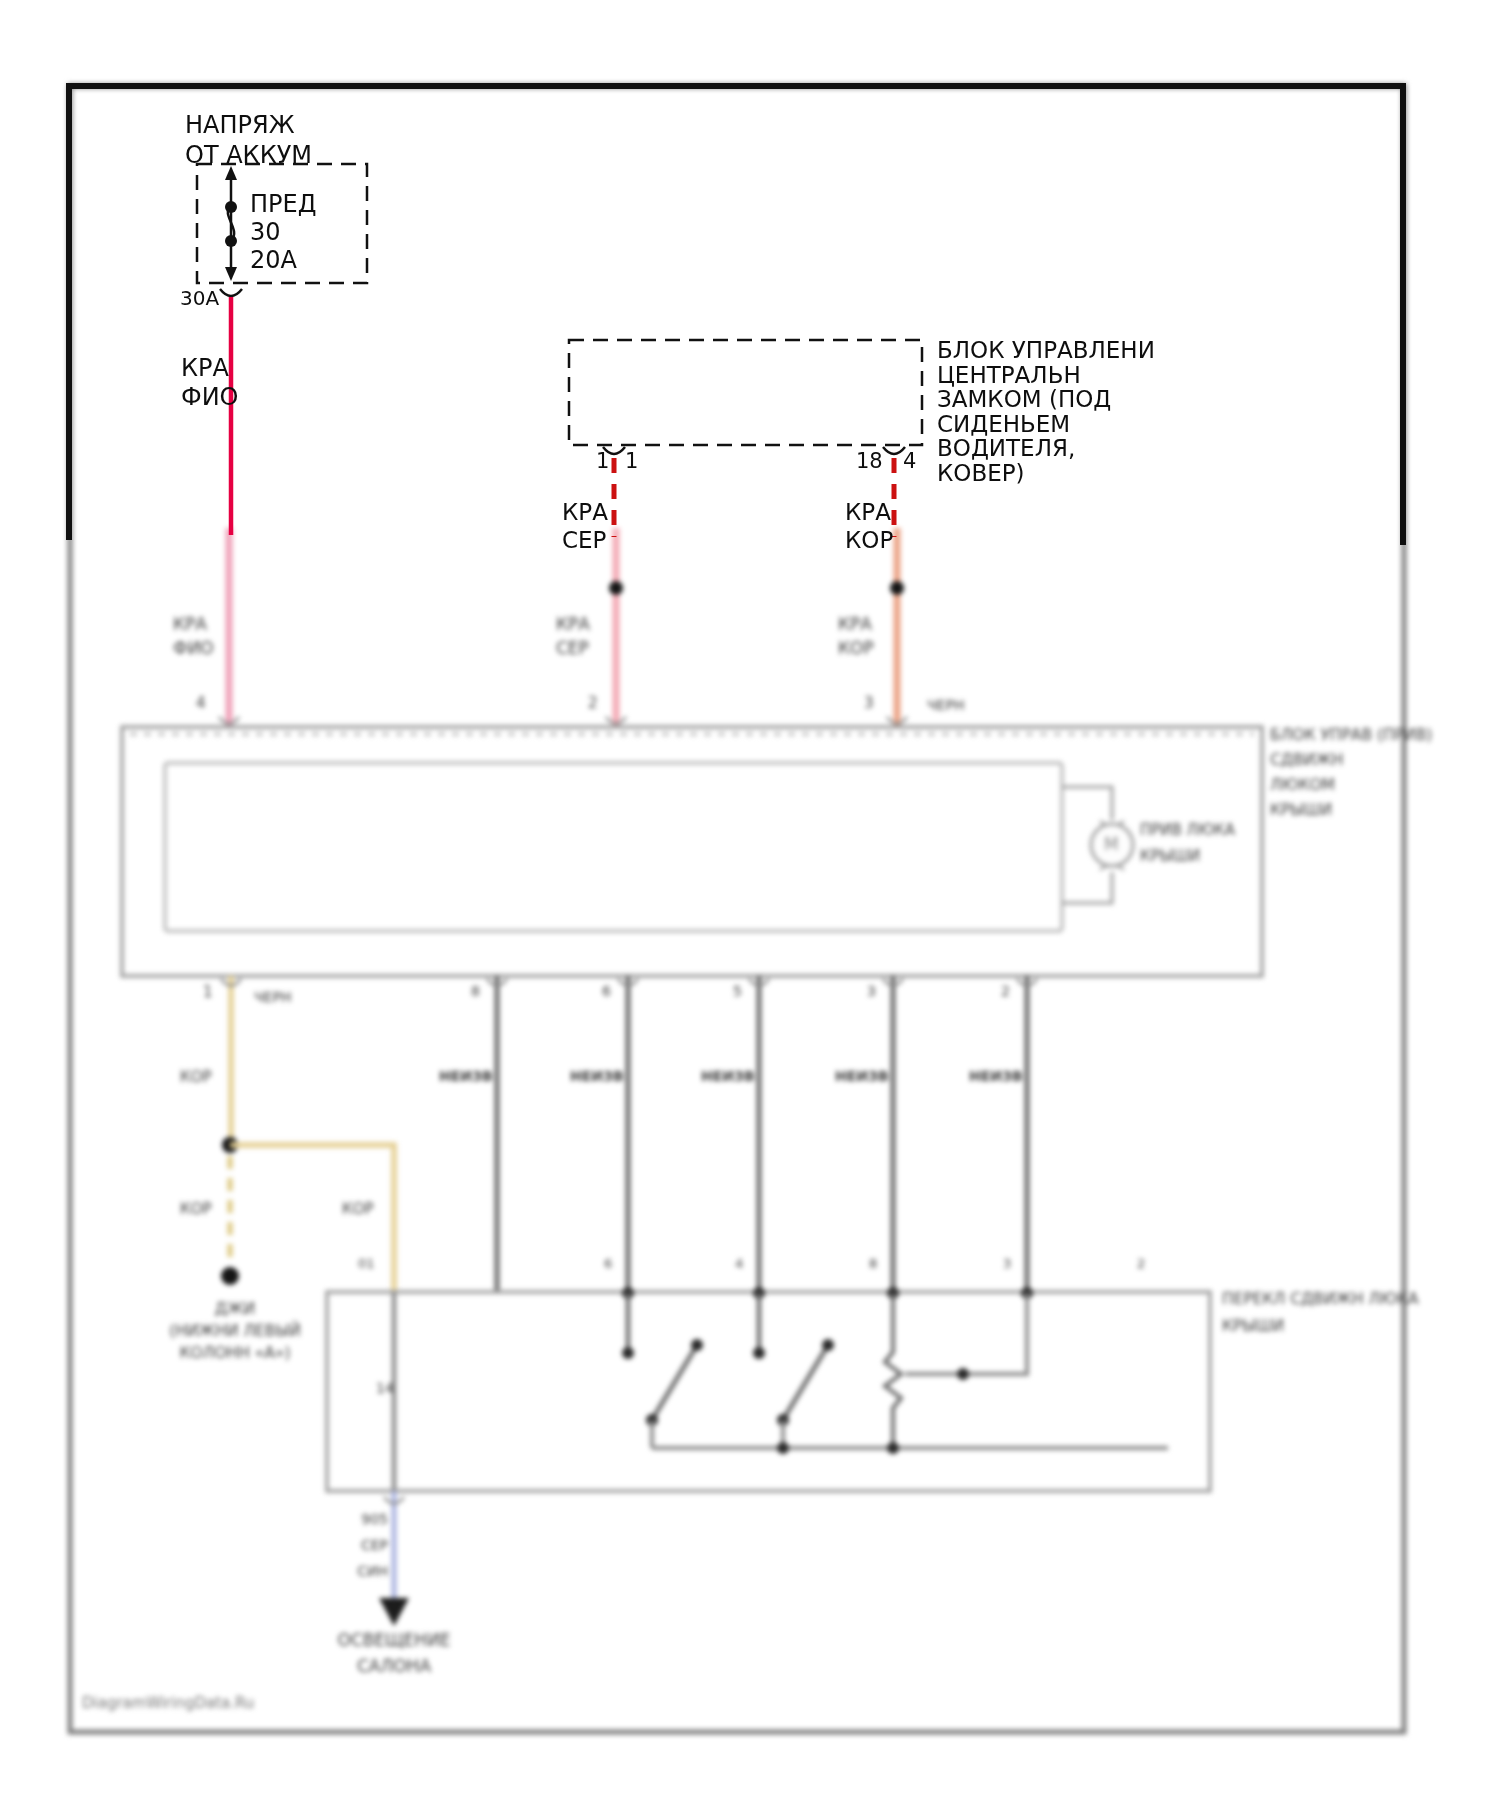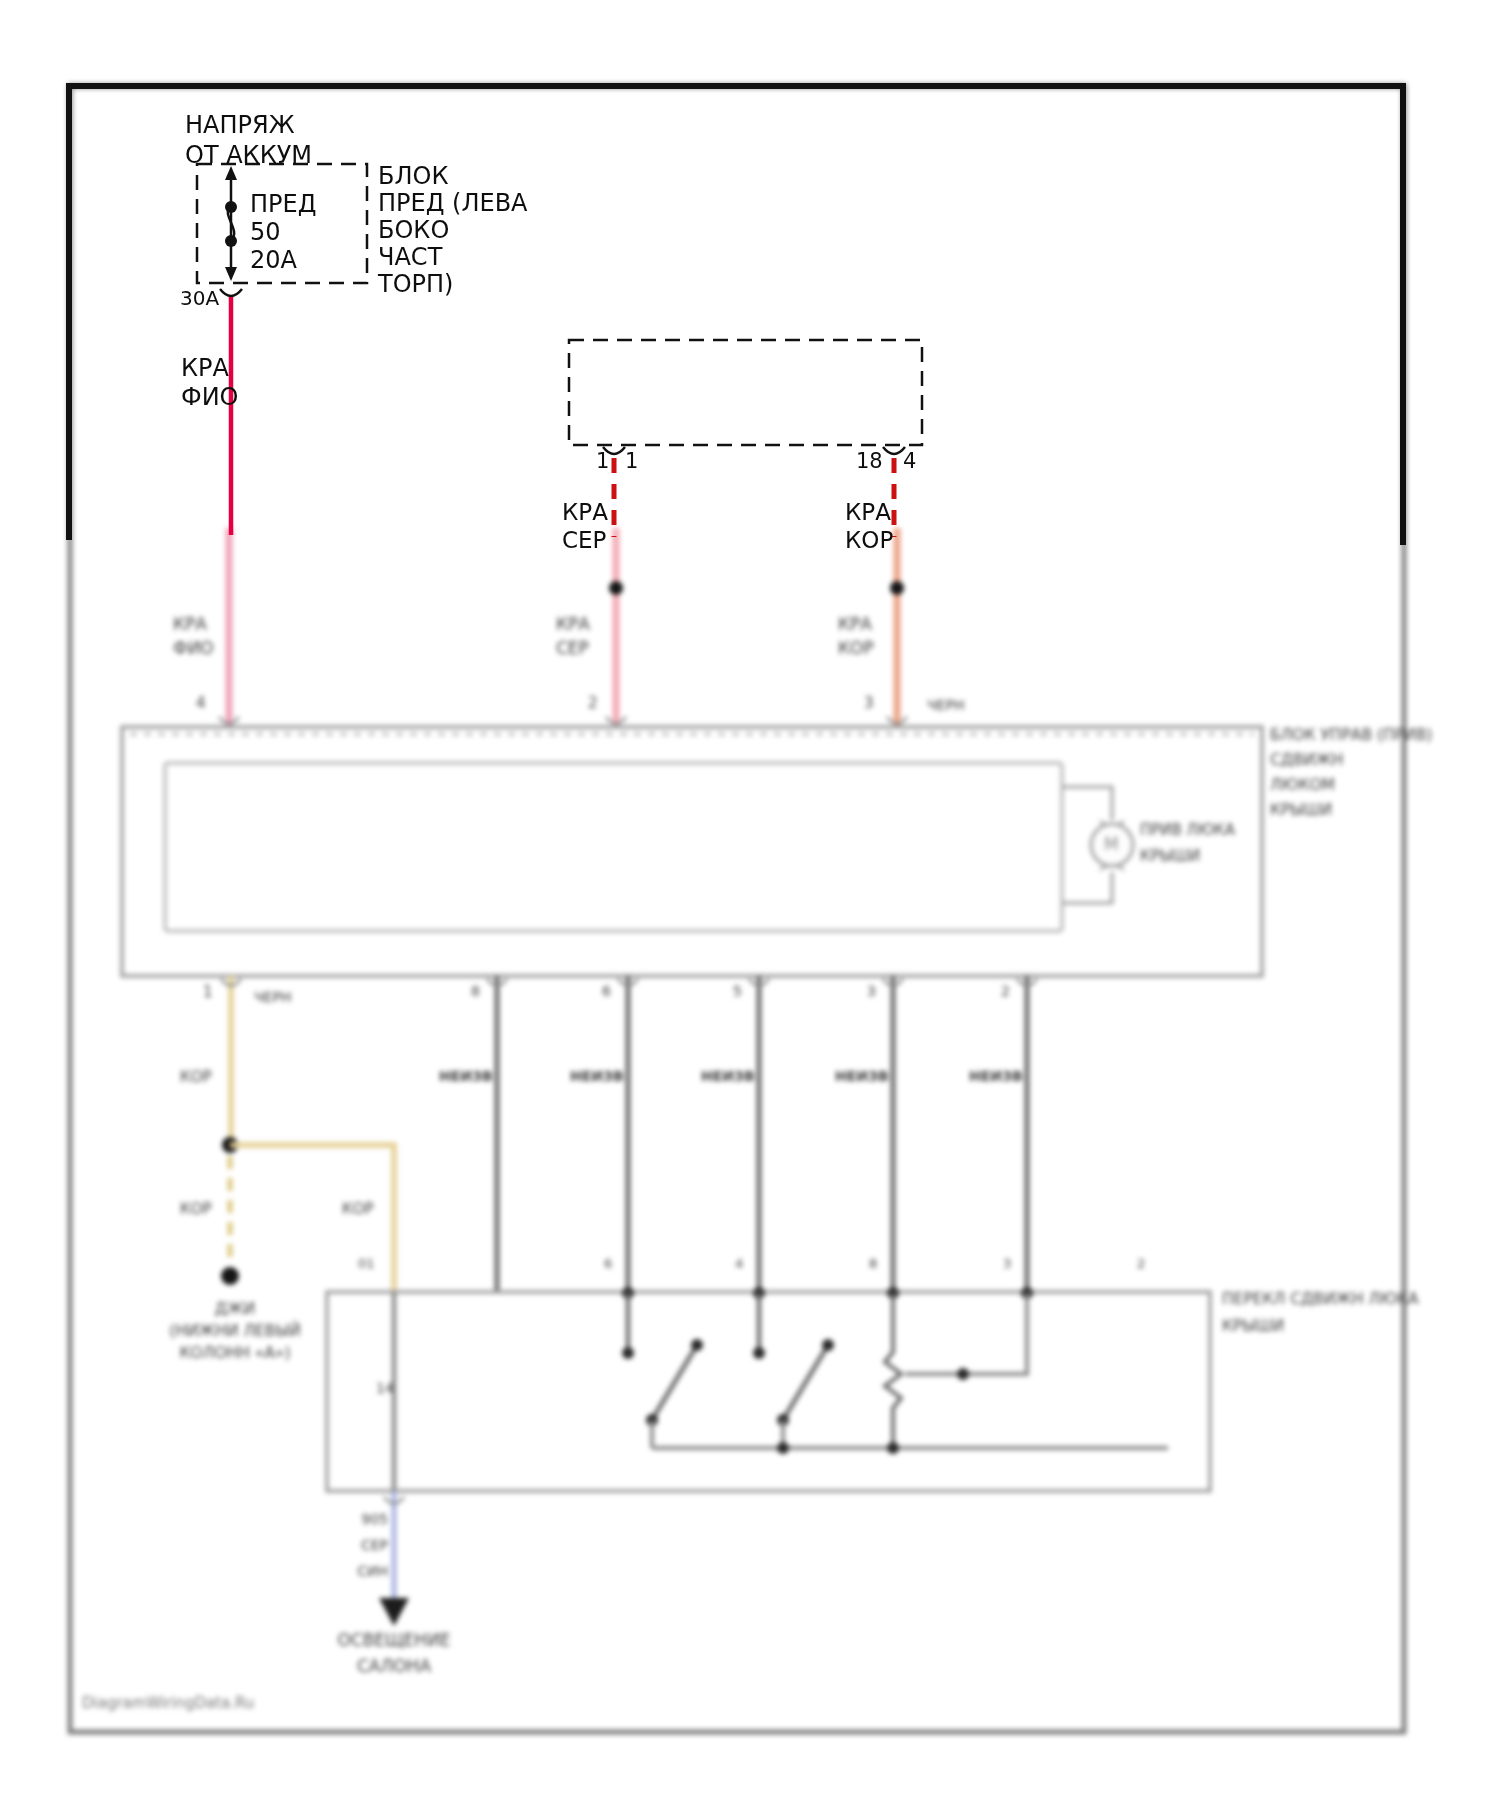--- a/index.html
+++ b/index.html
@@ -215,31 +215,32 @@
         <path d="M603 447 q11 14 22 0" fill="none" stroke="#111" stroke-width="2.5"></path>
         <path d="M883 447 q11 14 22 0" fill="none" stroke="#111" stroke-width="2.5"></path>
         <line x1="614" y1="458" x2="614" y2="537" stroke="#cc1111" stroke-width="5" stroke-dasharray="15 11"></line>
         <line x1="894" y1="458" x2="894" y2="537" stroke="#cc1111" stroke-width="5" stroke-dasharray="15 11"></line>
       </g>
     </svg>
 
     <div class="t" style="left:185px;top:110px;font-size:24px;line-height:30px;">НАПРЯЖ
 ОТ АККУМ</div>
     <div class="t" style="left:250px;top:190px;font-size:24px;line-height:28px;">ПРЕД
-50
+30
 20А</div>
-    <div class="t" style="left:378px;top:163px;font-size:24px;line-height:27px;">БЛОК
-ПРЕД (ЛЕВА
-БОКО
-ЧАСТ
-ТОРП)</div>
     <div class="t" style="left:180px;top:286px;font-size:20px;">30А</div>
     <div class="t" style="left:181px;top:354px;font-size:24px;line-height:29px;">КРА
 ФИО</div>
 
+    <div class="t" style="left:937px;top:338px;font-size:23px;line-height:24.5px;">БЛОК УПРАВЛЕНИ
+ЦЕНТРАЛЬН
+ЗАМКОМ (ПОД
+СИДЕНЬЕМ
+ВОДИТЕЛЯ,
+КОВЕР)</div>
 
     <div class="t" style="left:596px;top:449px;font-size:21px;">1</div>
     <div class="t" style="left:625px;top:449px;font-size:21px;">1</div>
     <div class="t" style="left:856px;top:449px;font-size:21px;">18</div>
     <div class="t" style="left:903px;top:449px;font-size:21px;">4</div>
 
     <div class="t" style="left:562px;top:498px;font-size:23px;line-height:28px;">КРА
 СЕР</div>
     <div class="t" style="left:845px;top:498px;font-size:23px;line-height:28px;">КРА
 КОР</div>

